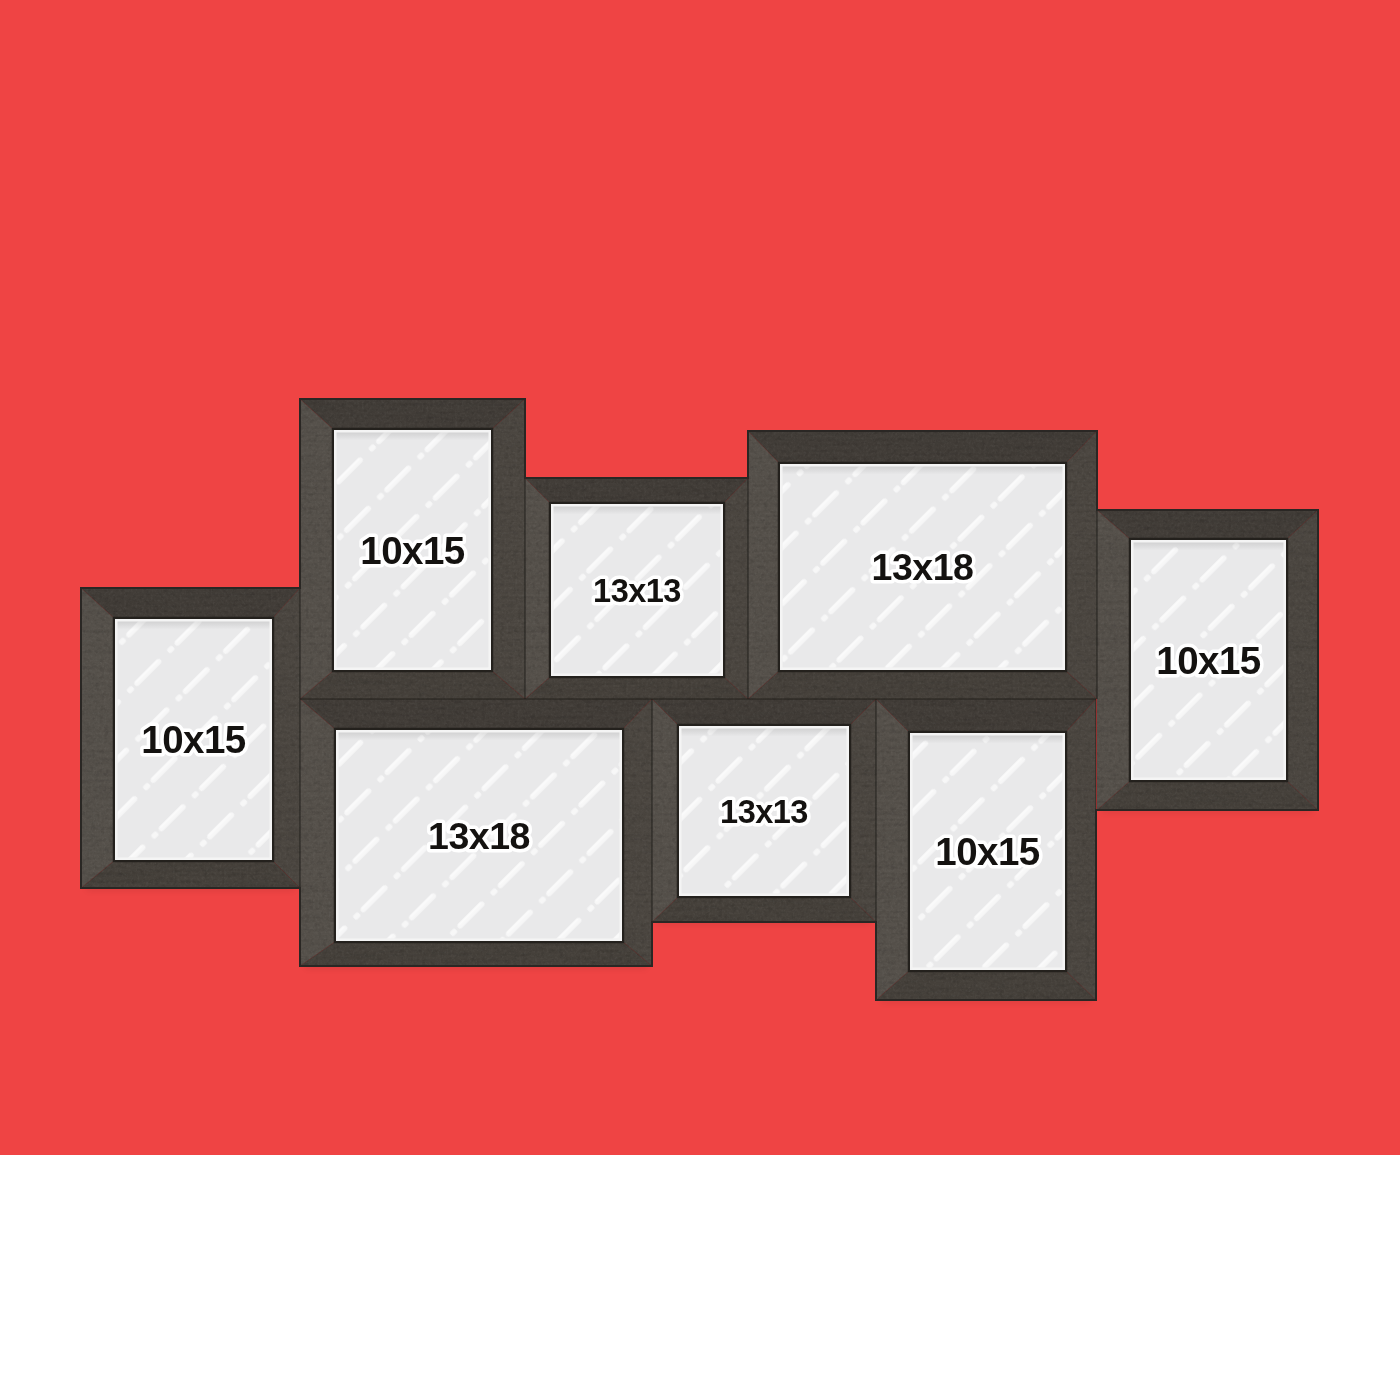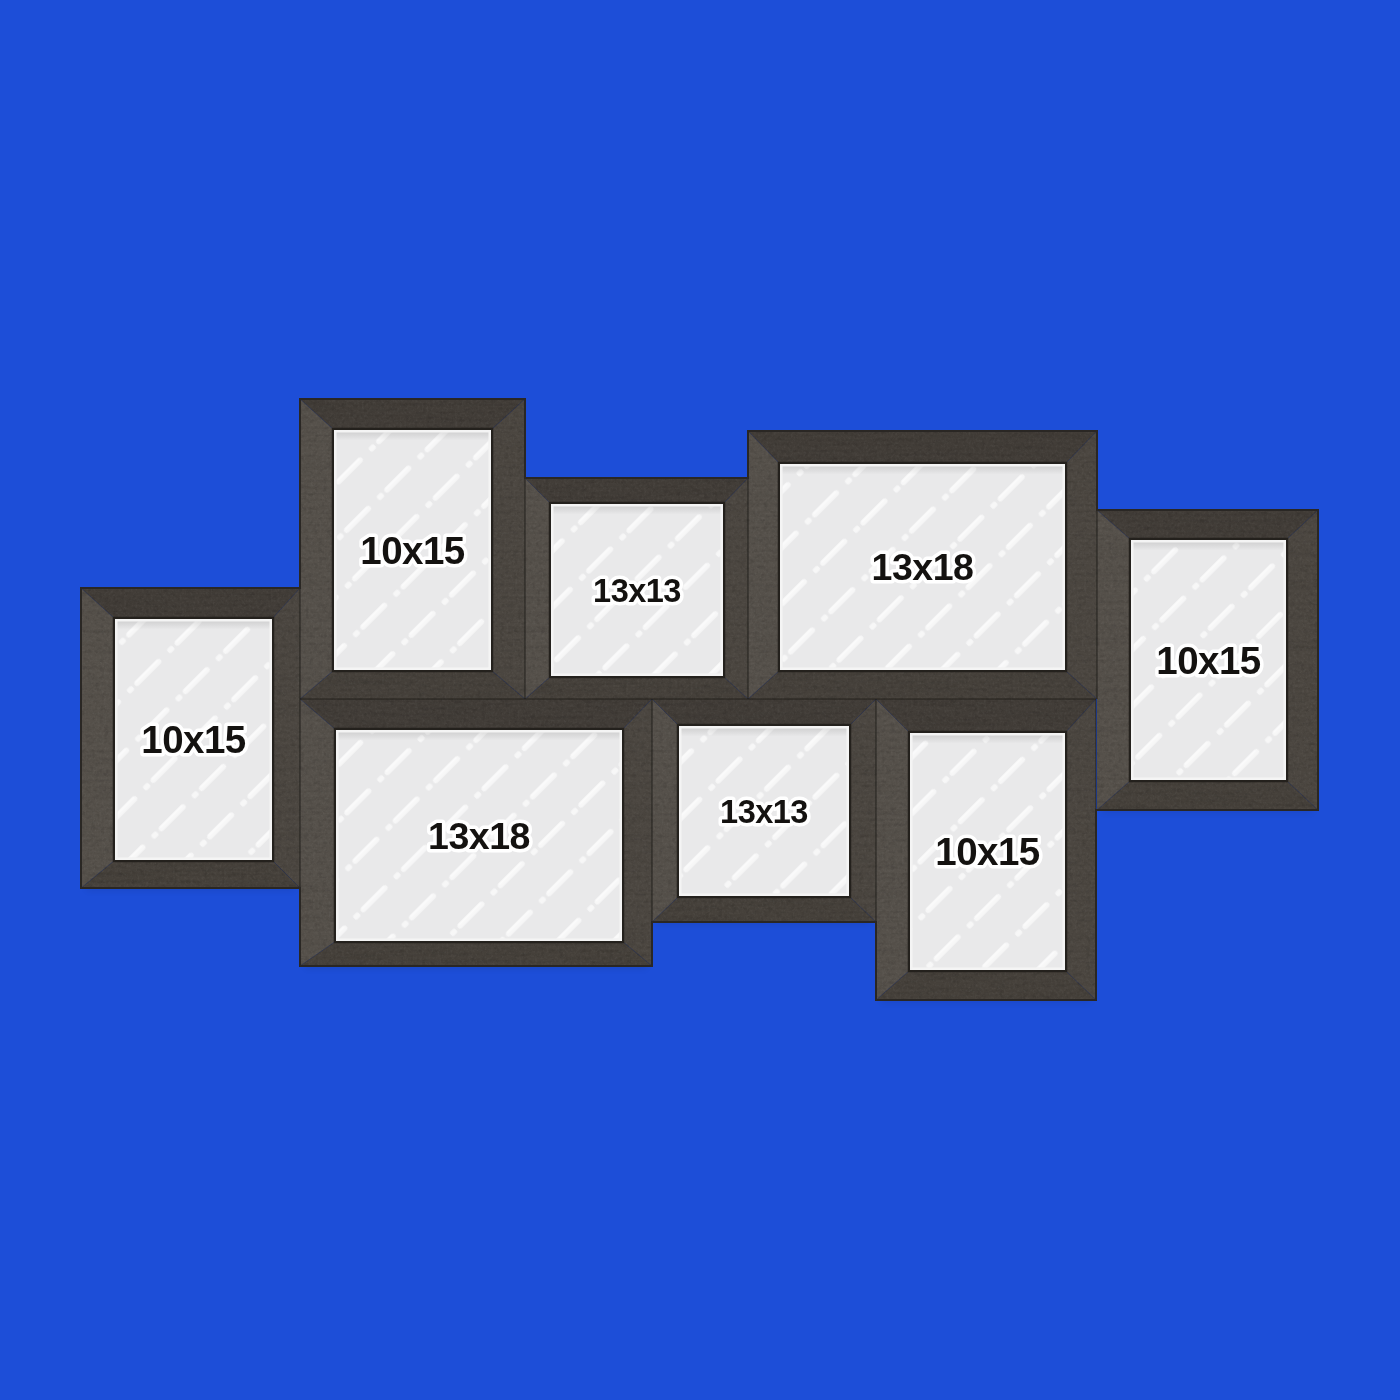--- a/index.html
+++ b/index.html
@@ -1,15 +1,15 @@
 <!DOCTYPE html>
 <html><head><meta charset="utf-8">
 <style>
 html,body{margin:0;padding:0;background:#ffffff;}
-#stage{position:relative;width:1400px;height:1400px;background:#1d4ed8;overflow:hidden;}
+#stage{position:relative;width:1400px;height:1155px;background:#ef4444;overflow:hidden;}
 </style></head>
 <body>
 
 <div id="stage">
 <svg width="1400" height="1400" viewBox="0 0 1400 1400" xmlns="http://www.w3.org/2000/svg">
 
 <defs>
 <pattern id="wm" patternUnits="userSpaceOnUse" width="57" height="80" patternTransform="rotate(-45)">
   <g fill="#ffffff">
     <g opacity="0.62">

